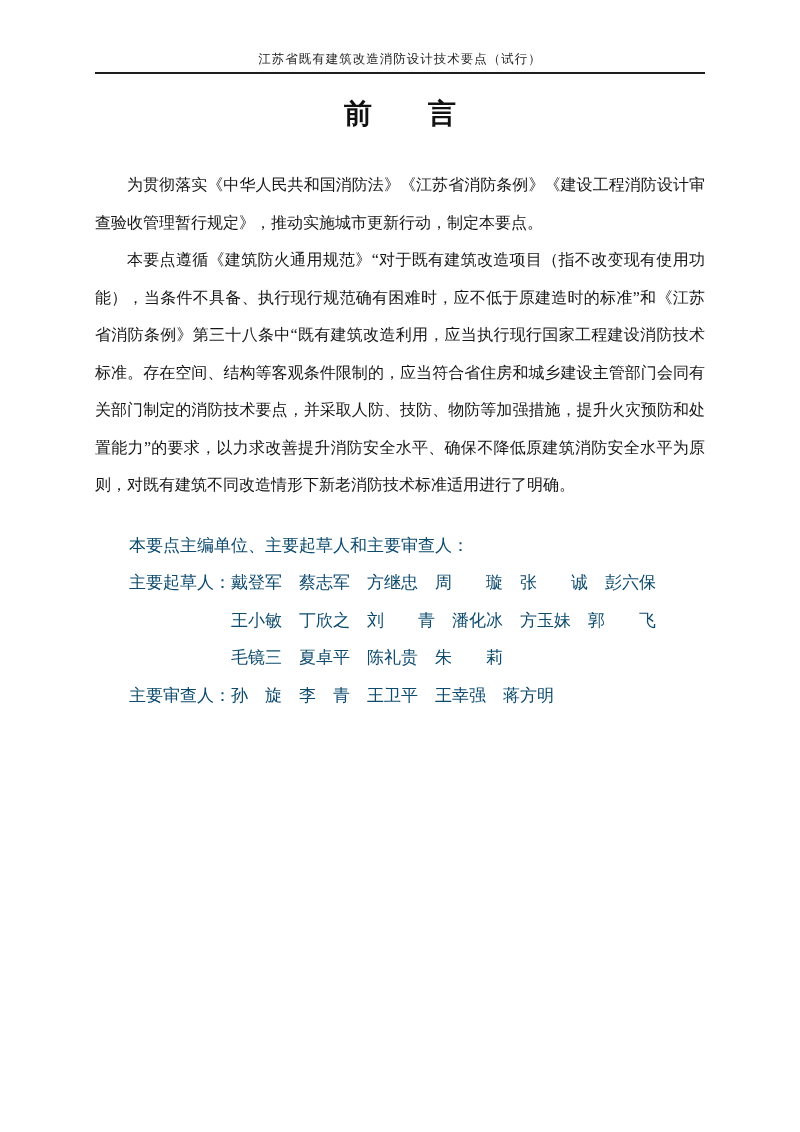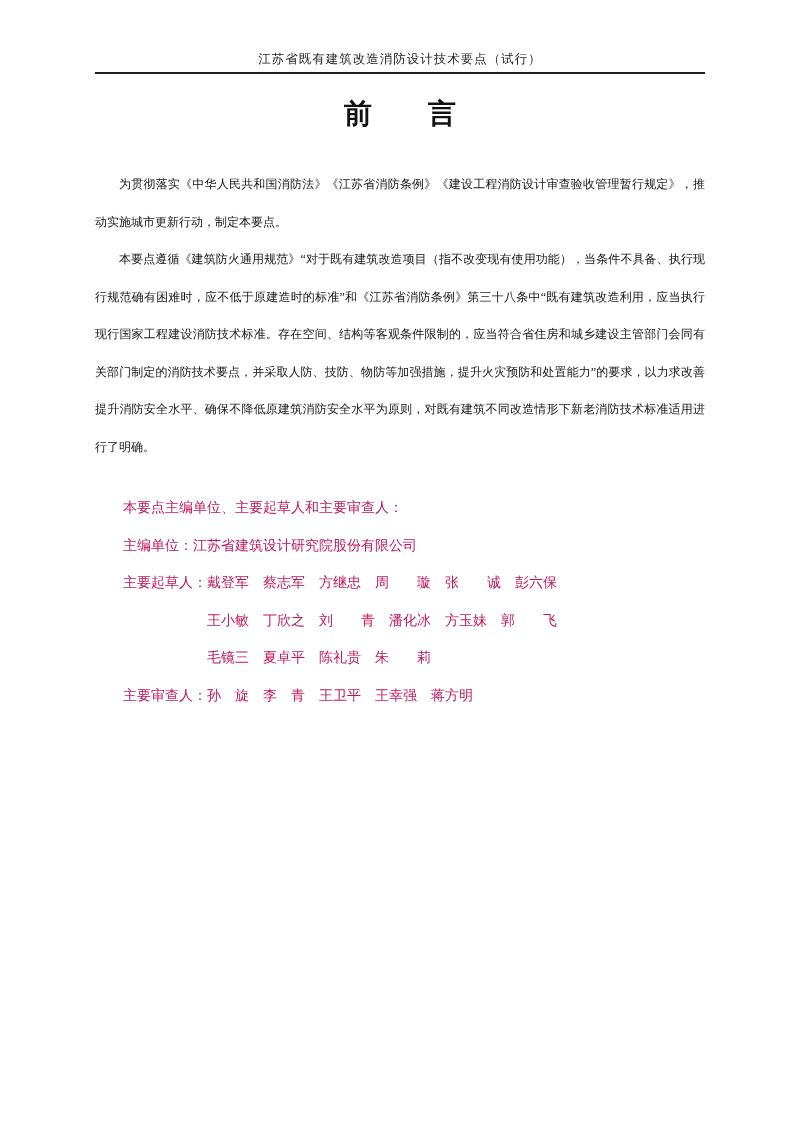--- a/index.html
+++ b/index.html
@@ -42,34 +42,34 @@
     font-size: 28px;
     line-height: 36px;
     color: #111111;
   }
   
   .body-text {
     margin-top: 34px;
   }
   .body-para {
     margin: 0;
-    font-size: 12px;
+    font-size: 16px;
     line-height: 37.5px;
     text-align: justify;
     text-justify: inter-ideograph;
     text-indent: 2em;
     word-break: break-all;
     color: #161616;
   }
   
   .credits {
     margin-top: 23px;
-    font-size: 14px;
+    font-size: 17px;
     line-height: 37.5px;
-    color: #be185d;
+    color: #0c4a6e;
   }
   .credit-intro {
     margin: 0;
     text-indent: 2em;
   }
   .credit-row {
     display: flex;
     align-items: flex-start;
     padding-left: 2em; 
   }
@@ -97,24 +97,20 @@
 
   <div class="body-text">
     <p class="body-para">为贯彻落实《中华人民共和国消防法》《江苏省消防条例》《建设工程消防设计审查验收管理暂行规定》，推动实施城市更新行动，制定本要点。</p>
     <p class="body-para">本要点遵循《建筑防火通用规范》“对于既有建筑改造项目（指不改变现有使用功能），当条件不具备、执行现行规范确有困难时，应不低于原建造时的标准”和《江苏省消防条例》第三十八条中“既有建筑改造利用，应当执行现行国家工程建设消防技术标准。存在空间、结构等客观条件限制的，应当符合省住房和城乡建设主管部门会同有关部门制定的消防技术要点，并采取人防、技防、物防等加强措施，提升火灾预防和处置能力”的要求，以力求改善提升消防安全水平、确保不降低原建筑消防安全水平为原则，对既有建筑不同改造情形下新老消防技术标准适用进行了明确。</p>
   </div>
 
   <div class="credits">
 
     <p class="credit-intro">本要点主编单位、主要起草人和主要审查人：</p>
 
-    <div class="credit-row">
-      <span class="credit-label">主编单位：</span>
-      <span class="credit-value">江苏省建筑设计研究院股份有限公司</span>
-    </div>
 
     <div class="credit-row">
       <span class="credit-label">主要起草人：</span>
       <div class="credit-names">
         <div class="names-line">戴登军　蔡志军　方继忠　周　　璇　张　　诚　彭六保</div>
         <div class="names-line">王小敏　丁欣之　刘　　青　潘化冰　方玉妹　郭　　飞</div>
         <div class="names-line">毛镜三　夏卓平　陈礼贵　朱　　莉</div>
       </div>
     </div>
 

